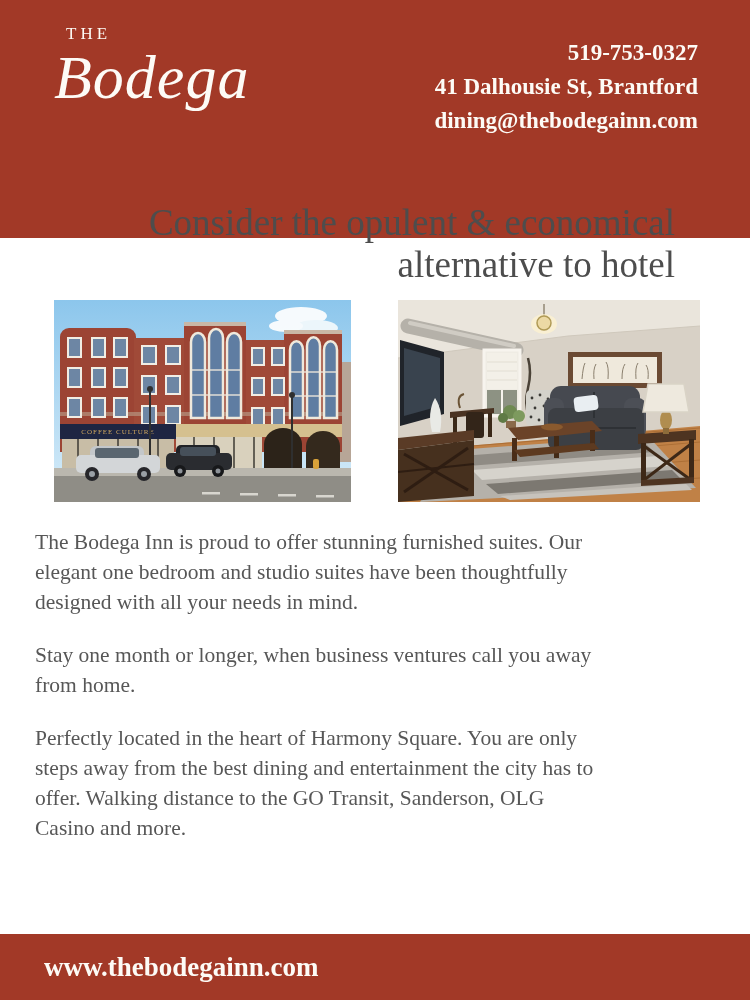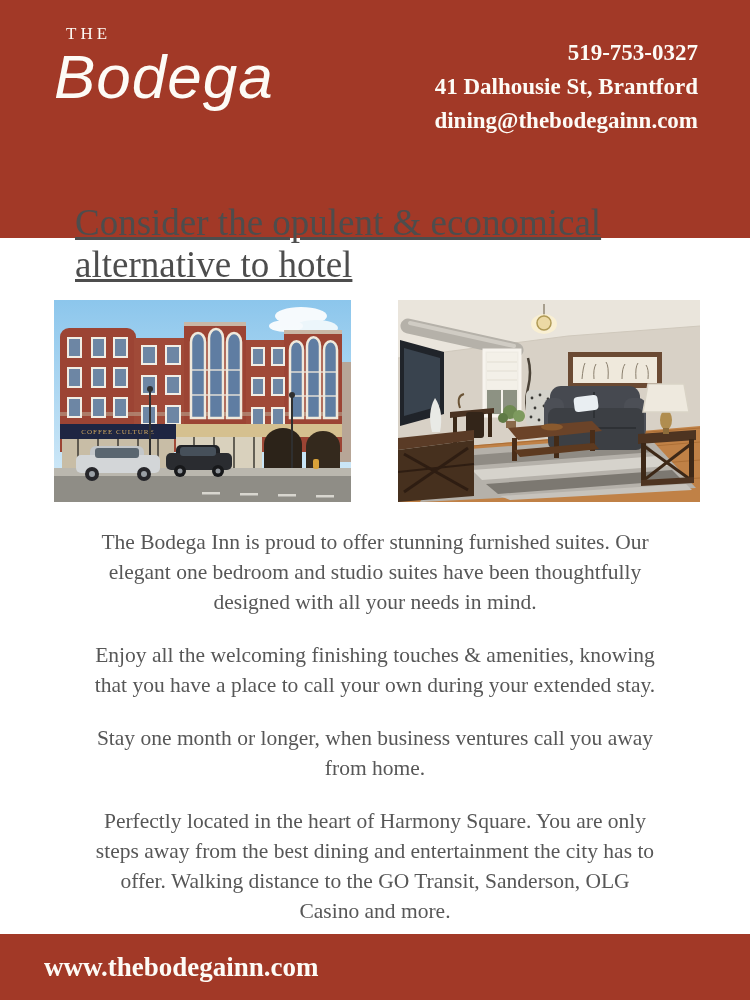--- a/index.html
+++ b/index.html
@@ -14,46 +14,45 @@
   .header{
     position:absolute;top:0;left:0;width:750px;height:238px;
     background:#A23927;color:#ffffff;
   }
   .logo{position:absolute;left:54px;top:24px;}
   .logo-the{
     font-size:17px;letter-spacing:4px;font-weight:normal;
     margin-left:12px;color:#fdfbf6;
   }
   .logo-name{
-    font-family:Liberation Sans, sans-serif;
+    font-family:Liberation Serif, serif;
     font-style:italic;font-weight:normal;
     font-size:62px;line-height:66px;color:#fdfbf6;
     letter-spacing:1px;
   }
   .contact{
     position:absolute;right:52px;top:36px;
     text-align:right;font-weight:bold;
     font-size:23px;line-height:34px;color:#fdfbf6;
   }
   
   .headline{
     position:absolute;top:202px;left:75px;width:600px;
-    text-align:left;color:#4d4d4d;
+    text-align:right;color:#4d4d4d;
     font-size:37px;line-height:42px;
     white-space:pre-line;
-    text-decoration:underline;
   }
   
   .photo{position:absolute;top:300px;height:202px;display:block;}
   .photo-exterior{left:54px;width:297px;}
   .photo-interior{left:398px;width:302px;}
   
   .body-copy{
     position:absolute;top:527px;left:35px;width:680px;
-    text-align:center;color:#575757;
+    color:#575757;
     font-size:21.5px;line-height:30px;
   }
   .body-copy p{margin:0 0 23px 0;white-space:pre-line;}
   
   .footer{
     position:absolute;top:934px;left:0;width:750px;height:66px;
     background:#A23927;color:#fdfbf6;
     text-align:left;font-weight:bold;font-size:27px;line-height:66px;padding-left:44px;
   }
 </style>
@@ -320,22 +319,20 @@
       <line x1="6" y1="154" x2="70" y2="190" stroke="#2e1d12" stroke-width="3"></line>
       <line x1="6" y1="192" x2="70" y2="148" stroke="#2e1d12" stroke-width="3"></line>
       <line x1="0" y1="172" x2="76" y2="164" stroke="#2e1d12" stroke-width="2"></line>
     </g>
   </svg>
 
   <div class="body-copy">
     <p>The Bodega Inn is proud to offer stunning furnished suites. Our
 elegant one bedroom and studio suites have been thoughtfully
 designed with all your needs in mind.</p>
-    <p>Enjoy all the welcoming finishing touches &amp; amenities, knowing
-that you have a place to call your own during your extended stay.</p>
     <p>Stay one month or longer, when business ventures call you away
 from home.</p>
     <p>Perfectly located in the heart of Harmony Square. You are only
 steps away from the best dining and entertainment the city has to
 offer. Walking distance to the GO Transit, Sanderson, OLG
 Casino and more.</p>
   </div>
 
   <div class="footer">
     <span>www.thebodegainn.com</span>

